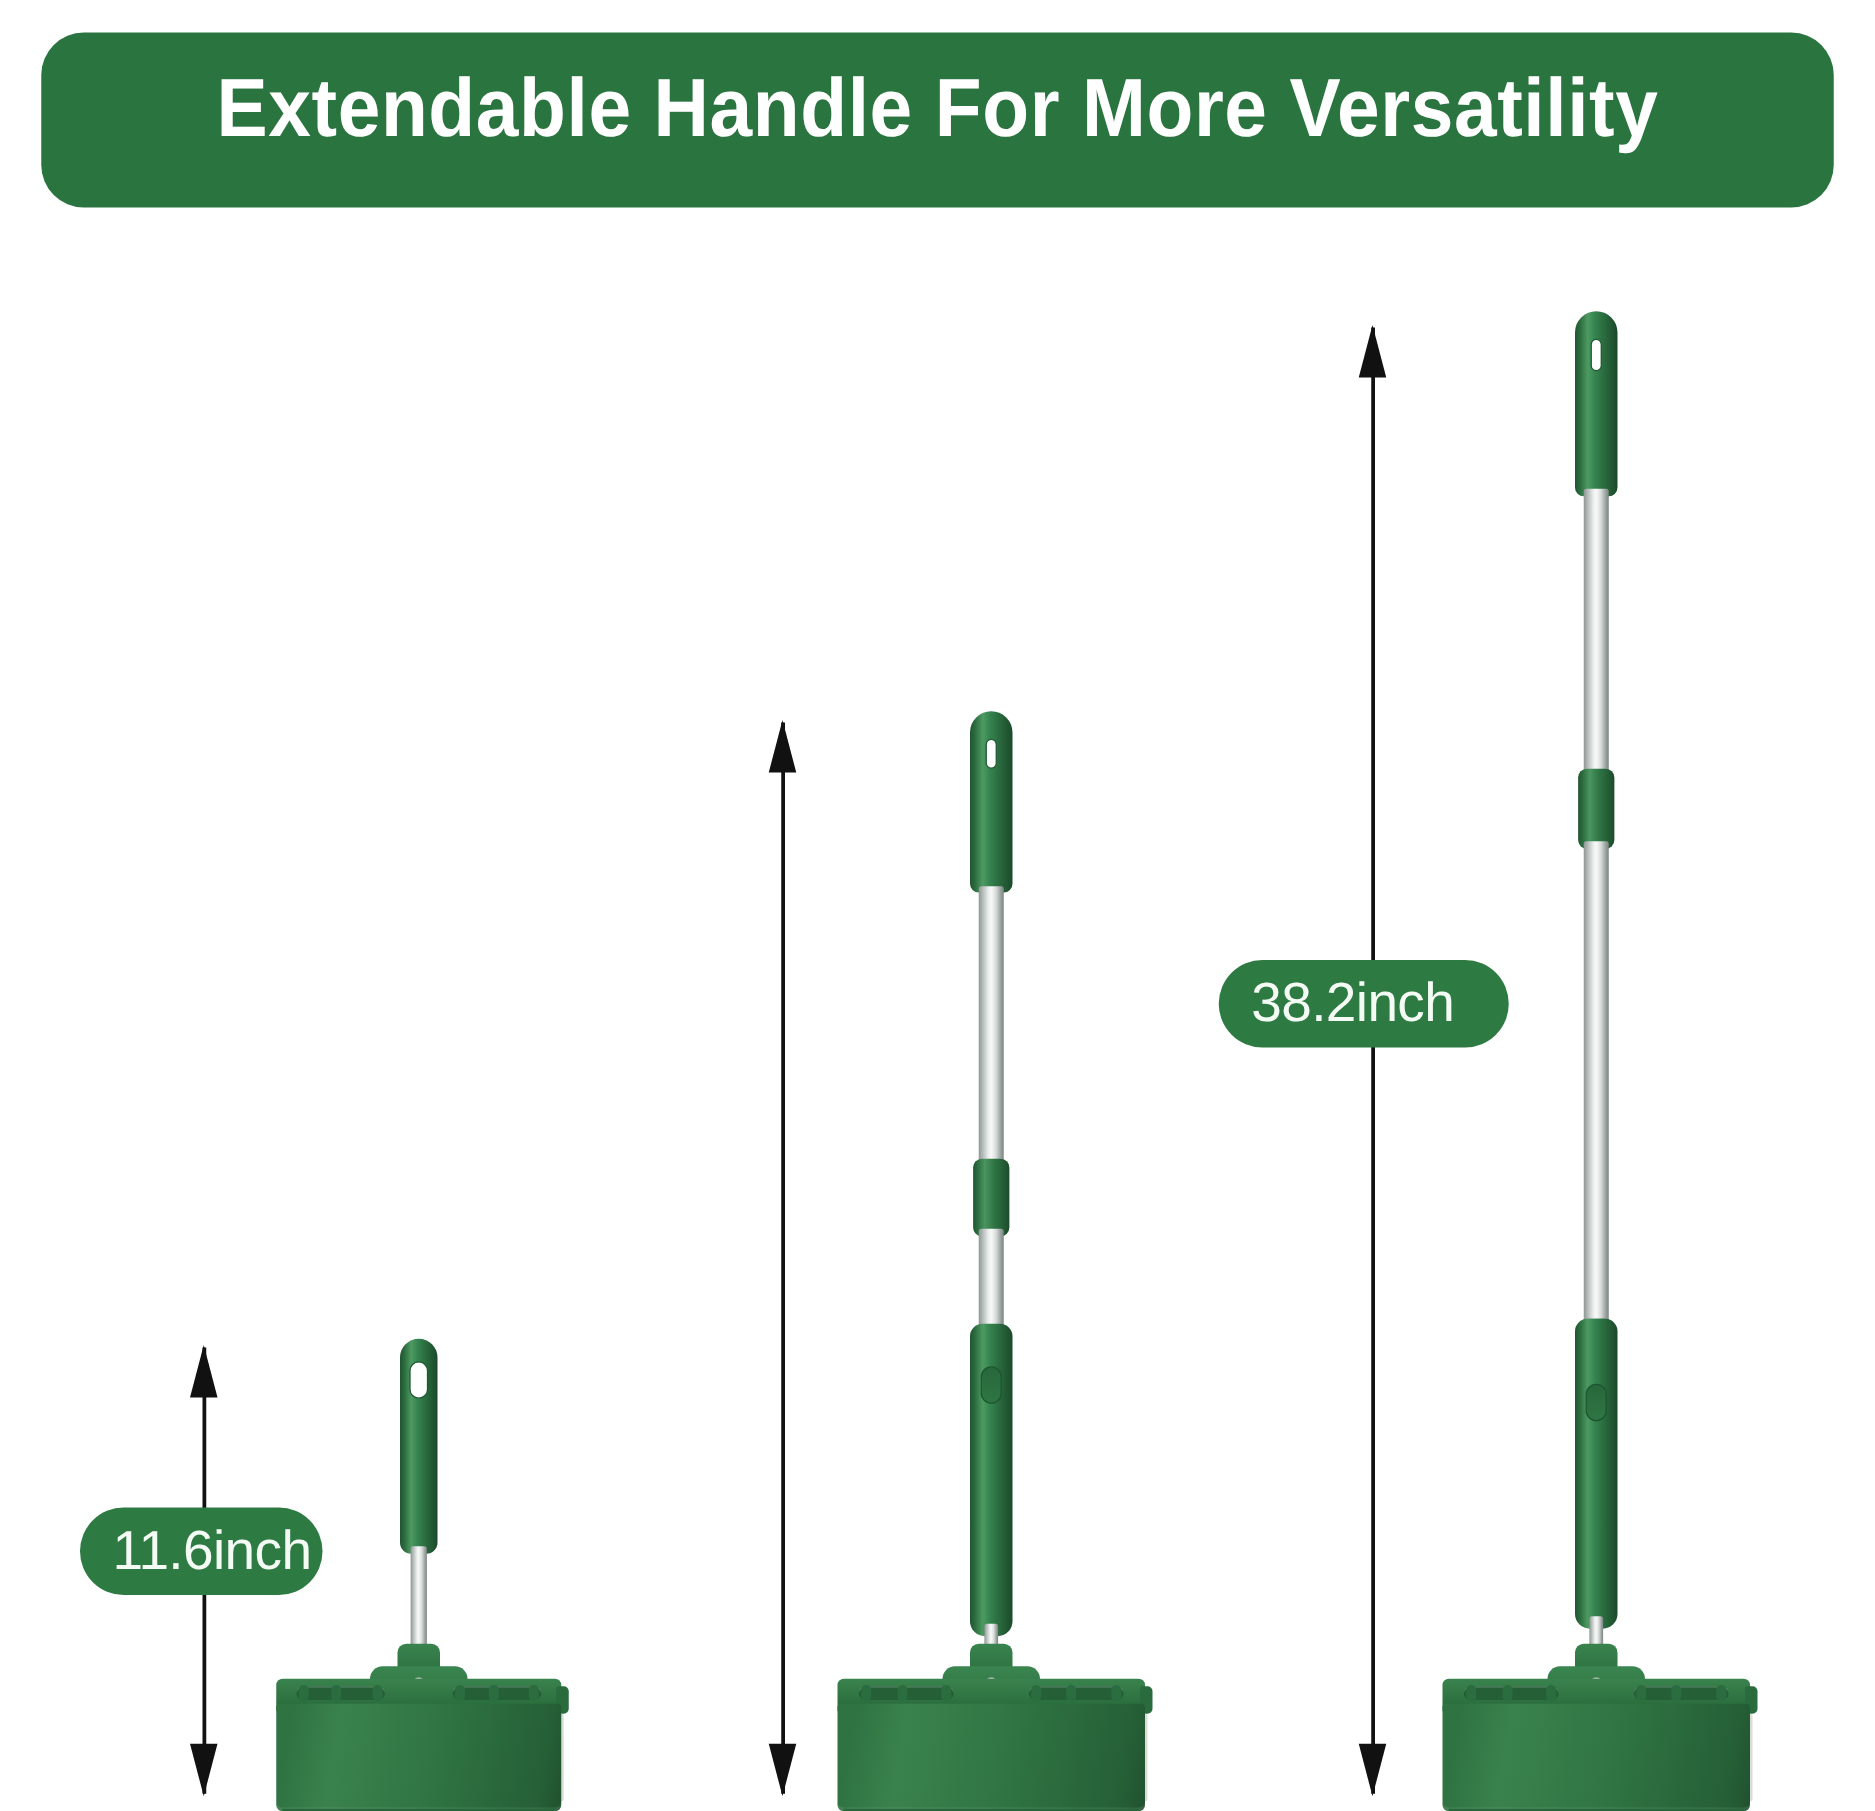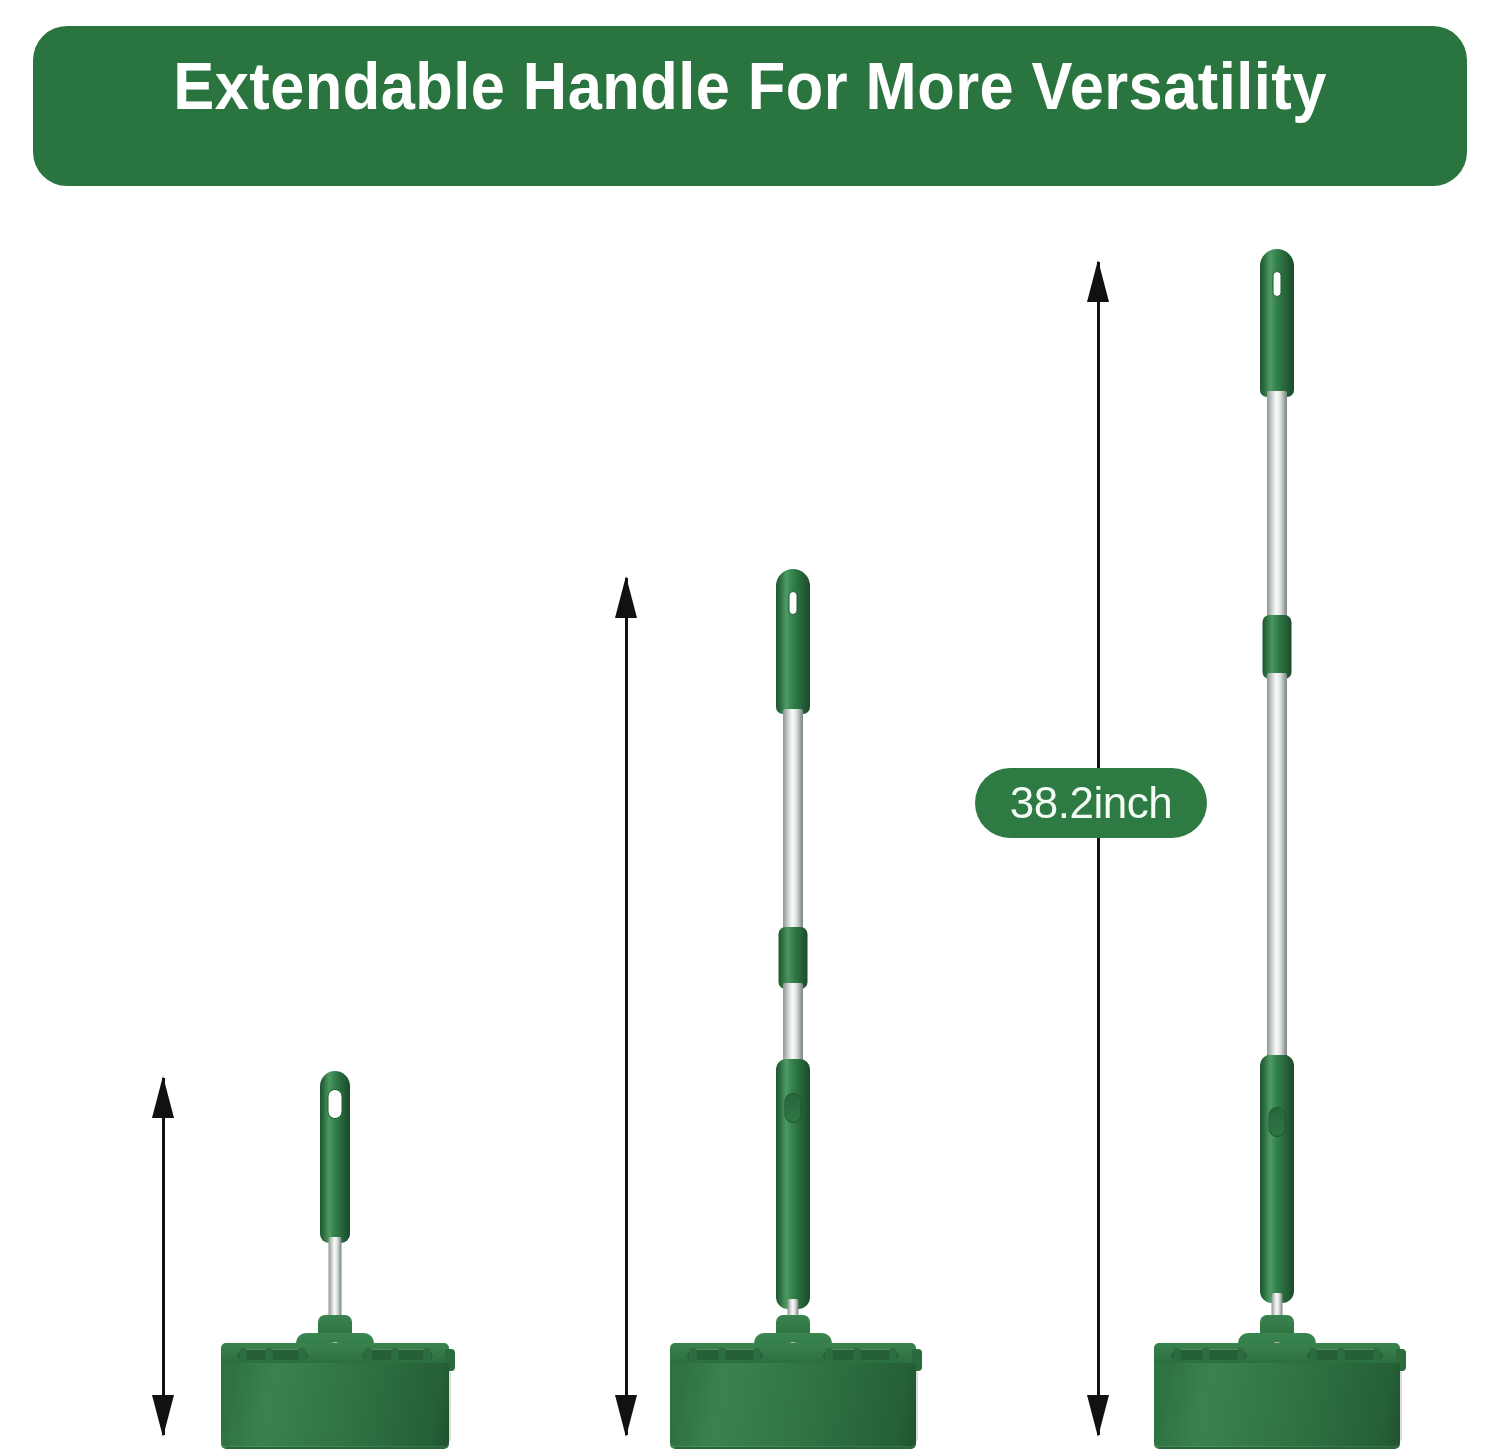--- a/index.html
+++ b/index.html
@@ -19,21 +19,21 @@
     background: #ffffff;
     overflow: hidden;
   }
 
   
   .banner {
     position: absolute;
     left: 33px;
     top: 26px;
     width: 1434px;
-    height: 160px;
+    height: 140px;
     background: #2a753f;
     border-radius: 34px;
     box-sizing: border-box;
   }
   .banner-title {
     position: absolute;
     left: 0;
     right: 0;
     top: 22px;
     text-align: center;
@@ -80,21 +80,21 @@
   .pill {
     position: absolute;
     background: #2d7a43;
     color: #f4fbf5;
     border-radius: 999px;
     font-size: 44px;
     font-weight: 400;
     letter-spacing: -0.5px;
     display: flex;
     align-items: center;
-    justify-content: center;
+    justify-content: flex-start;
     white-space: nowrap;
     box-sizing: border-box;
     padding: 0 26px;
   }
 
   
   .product {
     position: absolute;
     bottom: 0;
   }
@@ -270,20 +270,23 @@
   <div class="banner">
     <div class="banner-title">Extendable Handle For More Versatility</div>
   </div>
 
   <div class="dim" style="left:150px; top:1078px; height:357px;">
     <div class="shaft"></div>
     <div class="head up"></div>
     <div class="head down"></div>
   </div>
 
+  <div class="pill" style="left:64px; top:1206px; width:194px; height:70px;">
+    <span>11.6inch</span>
+  </div>
 
   <div class="product" style="left:215px; bottom:0; width:240px; height:390px;">
 
     <div class="grip" style="top:12px; width:30px; height:172px; border-radius:15px 15px 9px 9px;">
       <div class="hole" style="top:18px; width:15px; height:30px; border-radius:8px;"></div>
     </div>
 
     <div class="metal" style="top:178px; width:13px; height:88px;"></div>
 
     <div class="head-assy" style="width:228px; height:130px;">

